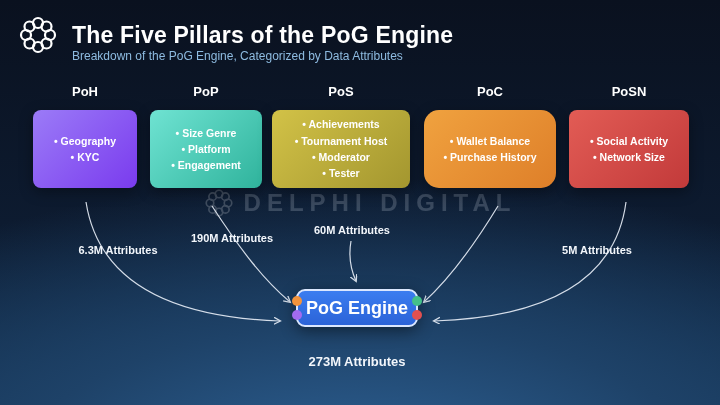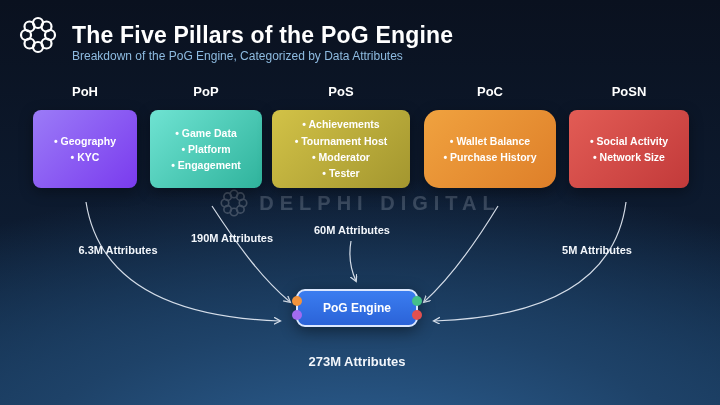--- a/index.html
+++ b/index.html
@@ -27,33 +27,33 @@
   .card-list li { font-size:10.5px; font-weight:600; line-height:1.55; color:#fff; white-space:nowrap; }
   .card-list li::before { content:"•  "; }
   
   .count { position:absolute; font-size:11px; font-weight:600; text-align:center; color:#f2f6fb; }
   
   .watermark {
     position:absolute; left:0; top:186px; width:720px; height:34px;
     display:flex; align-items:center; justify-content:center; gap:10px;
     opacity:.20; pointer-events:none;
   }
-  .watermark .wm-text { font-size:20px; font-weight:bold; letter-spacing:6px; color:#dfe8f4; }
+  .watermark .wm-text { font-size:24px; font-weight:bold; letter-spacing:6px; color:#dfe8f4; }
   .watermark svg { width:30px; height:30px; }
   
   .arrows { position:absolute; left:0; top:0; width:720px; height:405px; pointer-events:none; }
   
   .engine {
     position:absolute; left:296px; top:289px; width:122px; height:38px;
     background:linear-gradient(180deg,#3b7df0,#2b63d8);
     border:2px solid #dbe7ff; border-radius:9px;
     display:flex; align-items:center; justify-content:center;
     box-shadow:0 4px 16px rgba(0,0,0,.45);
   }
-  .engine-label { font-size:12px; font-weight:bold; color:#fff; }
+  .engine-label { font-size:18px; font-weight:bold; color:#fff; }
   .dot { position:absolute; width:10px; height:10px; border-radius:50%; }
   .dot-orange { left:-6px; top:5px; background:#f2933c; }
   .dot-purple { left:-6px; bottom:5px; background:#a16bf0; }
   .dot-green  { right:-6px; top:5px; background:#44c08a; }
   .dot-red    { right:-6px; bottom:5px; background:#e25050; }
   .total { position:absolute; left:297px; top:354px; width:120px; text-align:center; font-size:13px; font-weight:600; color:#f2f6fb; }
 </style>
 </head>
 <body>
 
@@ -97,21 +97,21 @@
         <li>Geography</li>
         <li>KYC</li>
       </ul>
     </div>
   </div>
 
   <div class="column" style="left:150px;width:112px">
     <div class="pillar-header">PoP</div>
     <div class="card" style="background: linear-gradient(135deg, rgb(111, 227, 210), rgb(47, 179, 156));">
       <ul class="card-list">
-        <li>Game Data</li>
+        <li>Size Genre</li>
         <li>Platform</li>
         <li>Engagement</li>
       </ul>
     </div>
   </div>
 
   <div class="column" style="left:272px;width:138px">
     <div class="pillar-header">PoS</div>
     <div class="card" style="background: linear-gradient(135deg, rgb(210, 194, 71), rgb(163, 150, 47));">
       <ul class="card-list">

